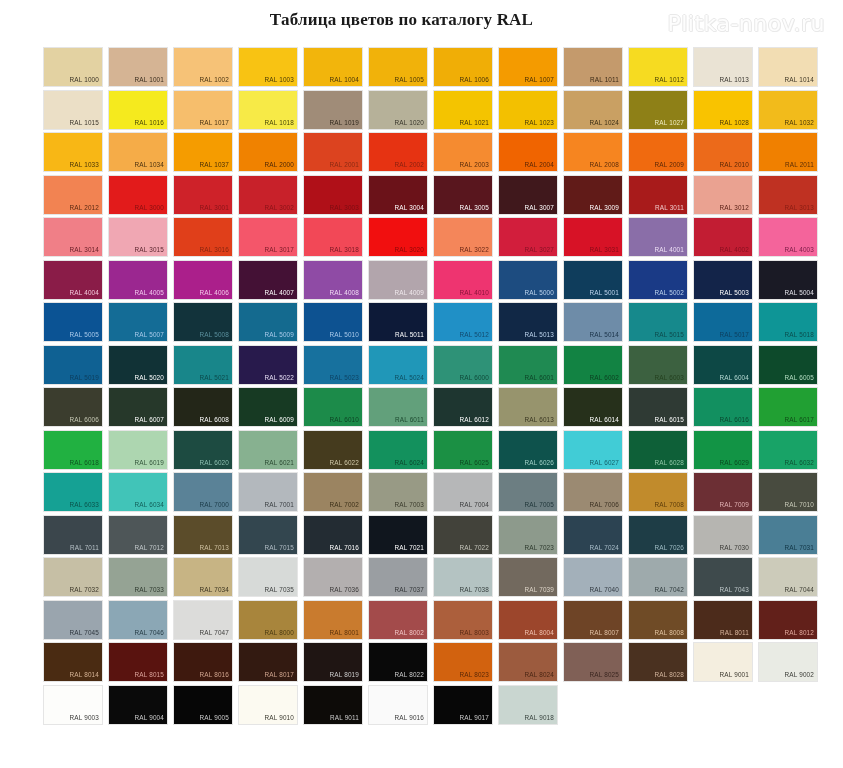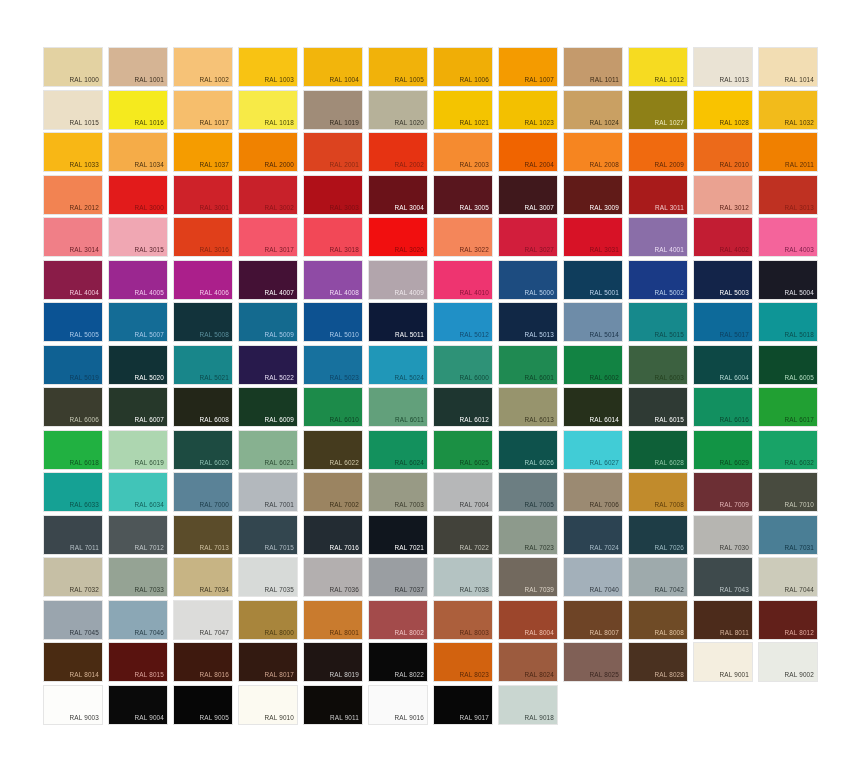--- a/index.html
+++ b/index.html
@@ -86,20 +86,24 @@
     line-height: 8px;
     letter-spacing: 0.15px;
     white-space: nowrap;
   }
 </style>
 </head>
 <body>
 
 <div id="page">
 
+  <div id="header">
+    <div id="title">Таблица цветов  по каталогу RAL</div>
+    <div id="watermark">Plitka-nnov.ru</div>
+  </div>
 
   <div id="grid">
       <div class="swatch-row">
         <div class="swatch" style="background: rgb(227, 210, 162);">
           <span class="swatch-label" style="color: rgb(58, 51, 38);">RAL 1000</span>
         </div>
         <div class="swatch" style="background: rgb(213, 180, 148);">
           <span class="swatch-label" style="color: rgb(58, 45, 30);">RAL 1001</span>
         </div>
         <div class="swatch" style="background: rgb(246, 194, 119);">

